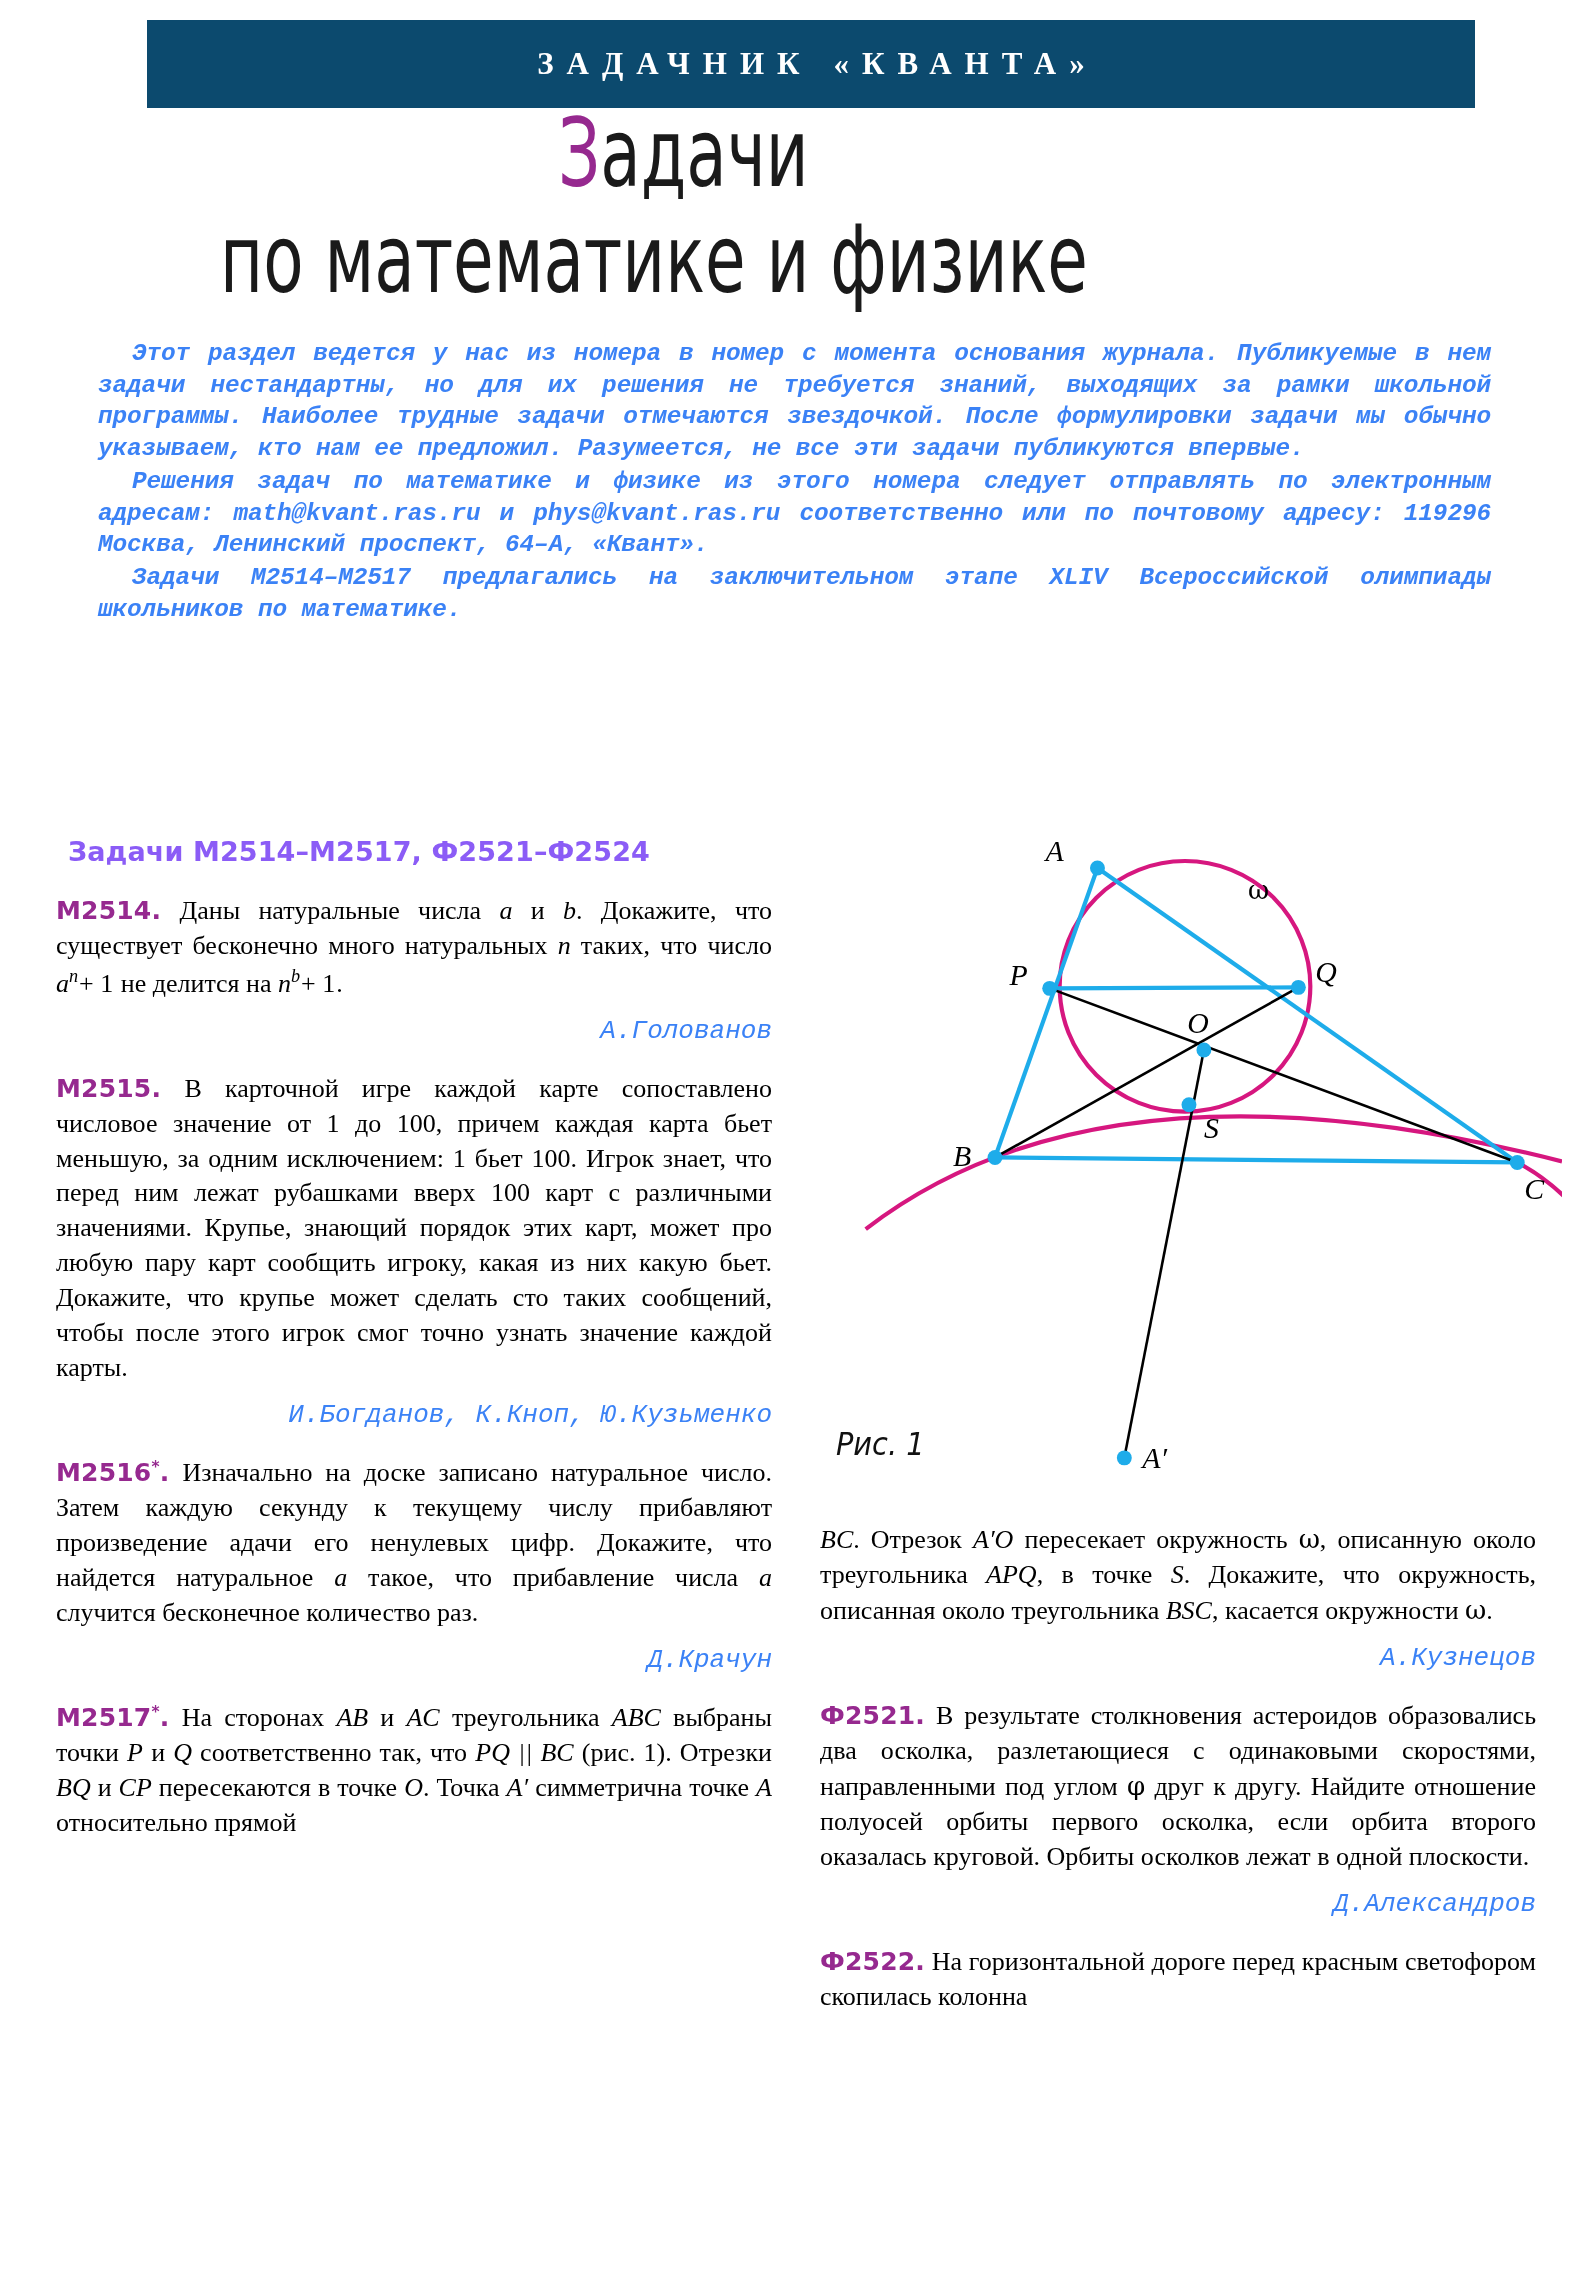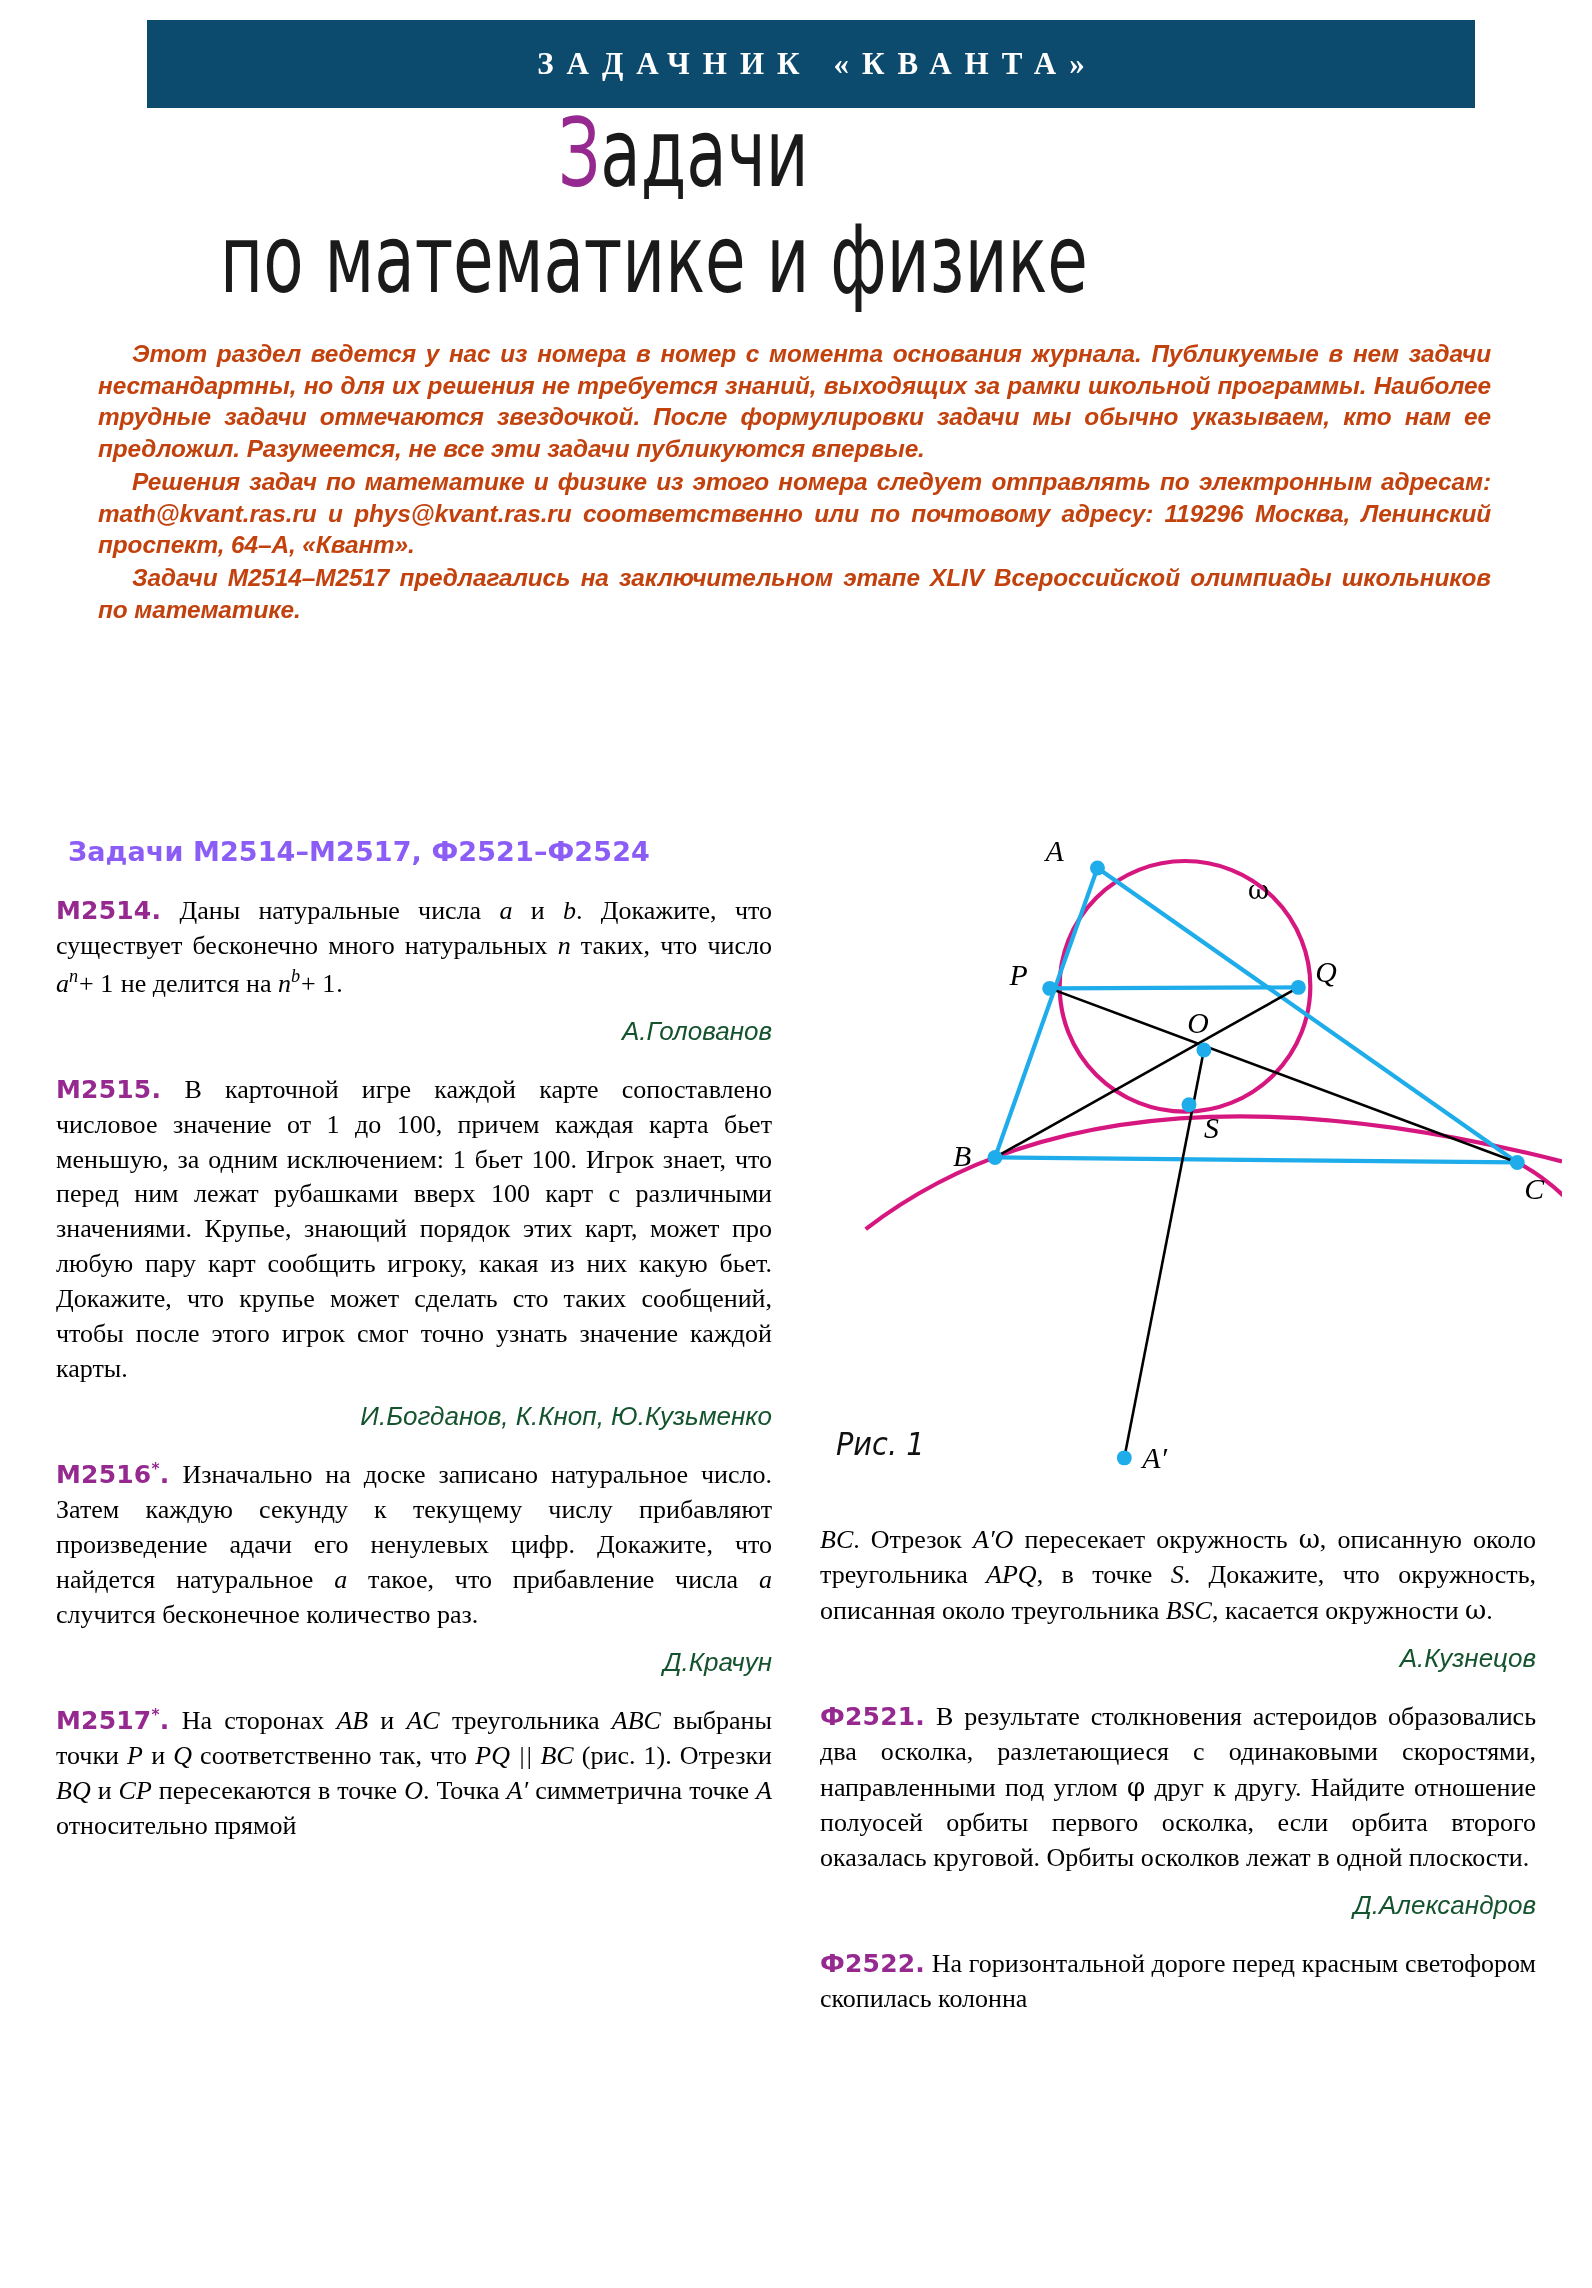--- a/index.html
+++ b/index.html
@@ -57,27 +57,27 @@
   .accent-letter { color: #96298f; }
 
   
   .intro {
     position: absolute;
     left: 98px;
     top: 338px;
     width: 1393px;
   }
   .intro p {
-    font-family: Liberation Sans, sans-serif;
+    font-family: Liberation Mono, monospace;
     font-size: 24.4px;
     font-weight: 700;
     font-style: italic;
     line-height: 1.30;
     text-align: justify;
-    color: #c2410c;
+    color: #3b82f6;
     letter-spacing: -0.1px;
   }
   .intro p + p { margin-top: 1px; }
   .intro .ind { display: inline-block; width: 34px; }
 
   
   .subhead {
     position: absolute;
     left: 68px;
     top: 836px;
@@ -119,22 +119,22 @@
 
   .mvar  { font-style: italic; font-family: "Liberation Serif", serif; }
   .mexp  { font-style: italic; font-size: 0.7em; vertical-align: super; font-family: "Liberation Serif", serif; }
   .mop   { font-style: normal; padding: 0 1px; }
   .mgrk  { font-family: "DejaVu Serif", serif; font-style: normal; }
 
   .credit {
     font-size: 26px;
     font-style: italic;
     text-align: right;
-    font-family: Liberation Sans, sans-serif;
-    color: #14532d;
+    font-family: Liberation Mono, monospace;
+    color: #3b82f6;
     margin-top: 8px;
     margin-bottom: 26px;
   }
 
   
   .figure {
     position: absolute;
     left: 806px;
     top: 806px;
     width: 756px;

